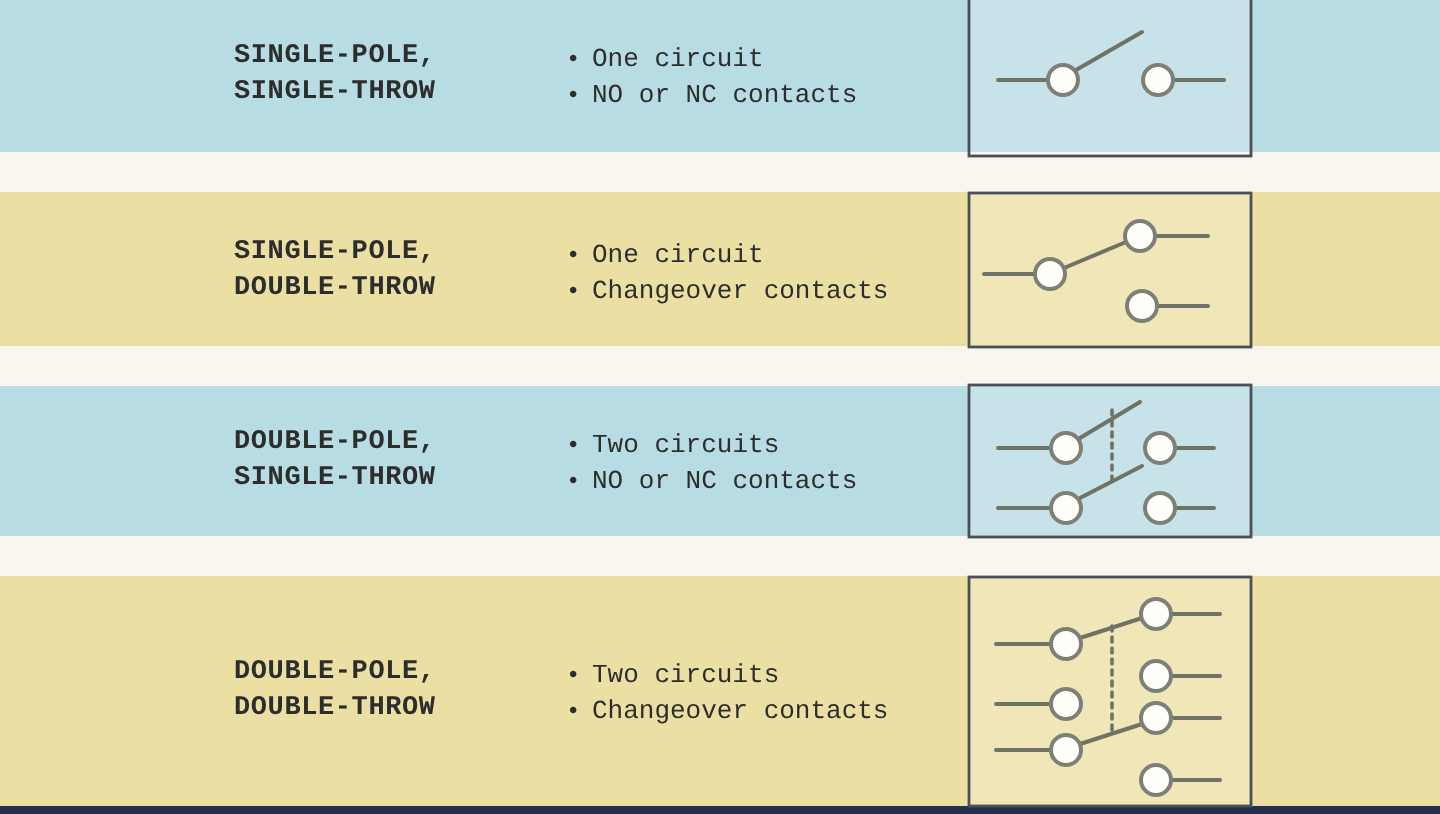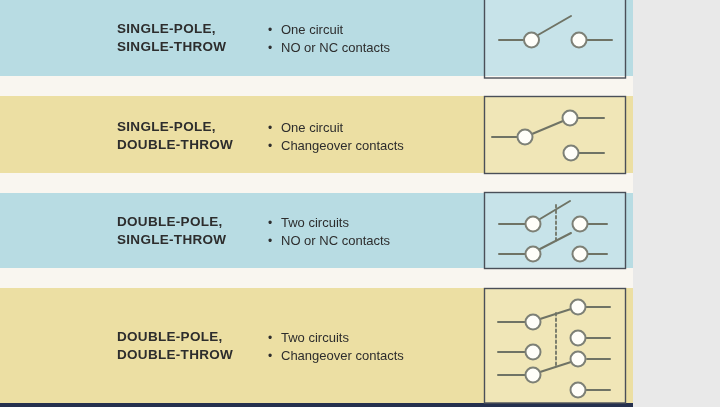--- a/index.html
+++ b/index.html
@@ -1,34 +1,34 @@
 <!DOCTYPE html>
 <html style="--blue_band: #b8dce3; --yellow_band: #ecdfa3; --gap: #f9f6f0; --footer_bar: #25304e; --box_border: #4a4f58; --line: #6f7365; --circle_fill: #fffef9; --circle_stroke: #7d8076; --text: #2d2d2d;"><head>
 <meta charset="utf-8">
 <style>
   html,body{margin:0;padding:0;background:#e9e9e9;}
   .stage{
-    position:relative;width:633px;height:407px;overflow:hidden;
+    position:relative;width:720px;height:407px;overflow:hidden;
     background:var(--gap,#f9f6f0);
-    font-family:Liberation Sans, sans-serif;
+    font-family:Liberation Mono, monospace;
     color:var(--text,#2d2d2d);
   }
   .band{position:absolute;left:0;width:720px;}
   .band.blue{background:var(--blue_band,#b8dce3);}
   .band.yellow{background:var(--yellow_band,#ecdfa3);}
   .band.r1{top:0;height:76px;}
   .band.r2{top:96px;height:77px;}
   .band.r3{top:193px;height:75px;}
   .band.r4{top:288px;height:115px;}
   .footer-bar{position:absolute;left:0;top:403px;width:720px;height:4px;background:var(--footer_bar,#25304e);}
   .row-title{
     position:absolute;left:117px;
     font-weight:bold;font-size:13.5px;line-height:18px;letter-spacing:.3px;
   }
-  .row-bullets{position:absolute;left:268px;font-size:13px;line-height:18px;}
+  .row-bullets{position:absolute;left:283px;font-size:13px;line-height:18px;}
   .row-bullets .b{display:flex;align-items:baseline;}
   .row-bullets .b::before{content:"\2022";width:13px;flex:0 0 13px;font-size:12px;}
   svg.symbols{position:absolute;left:0;top:0;}
   .sw-box{fill:rgba(255,255,255,0.22);stroke:var(--box_border,#4a4f58);stroke-width:1.4;}
   .wire{stroke:var(--line,#6f7365);stroke-width:2;fill:none;stroke-linecap:round;}
   .wire.dash{stroke-dasharray:2.5 3;stroke-width:1.8;}
   .contact{fill:var(--circle_fill,#fffef9);stroke:var(--circle_stroke,#7d8076);stroke-width:2;}
 </style>
 </head>
 <body>

